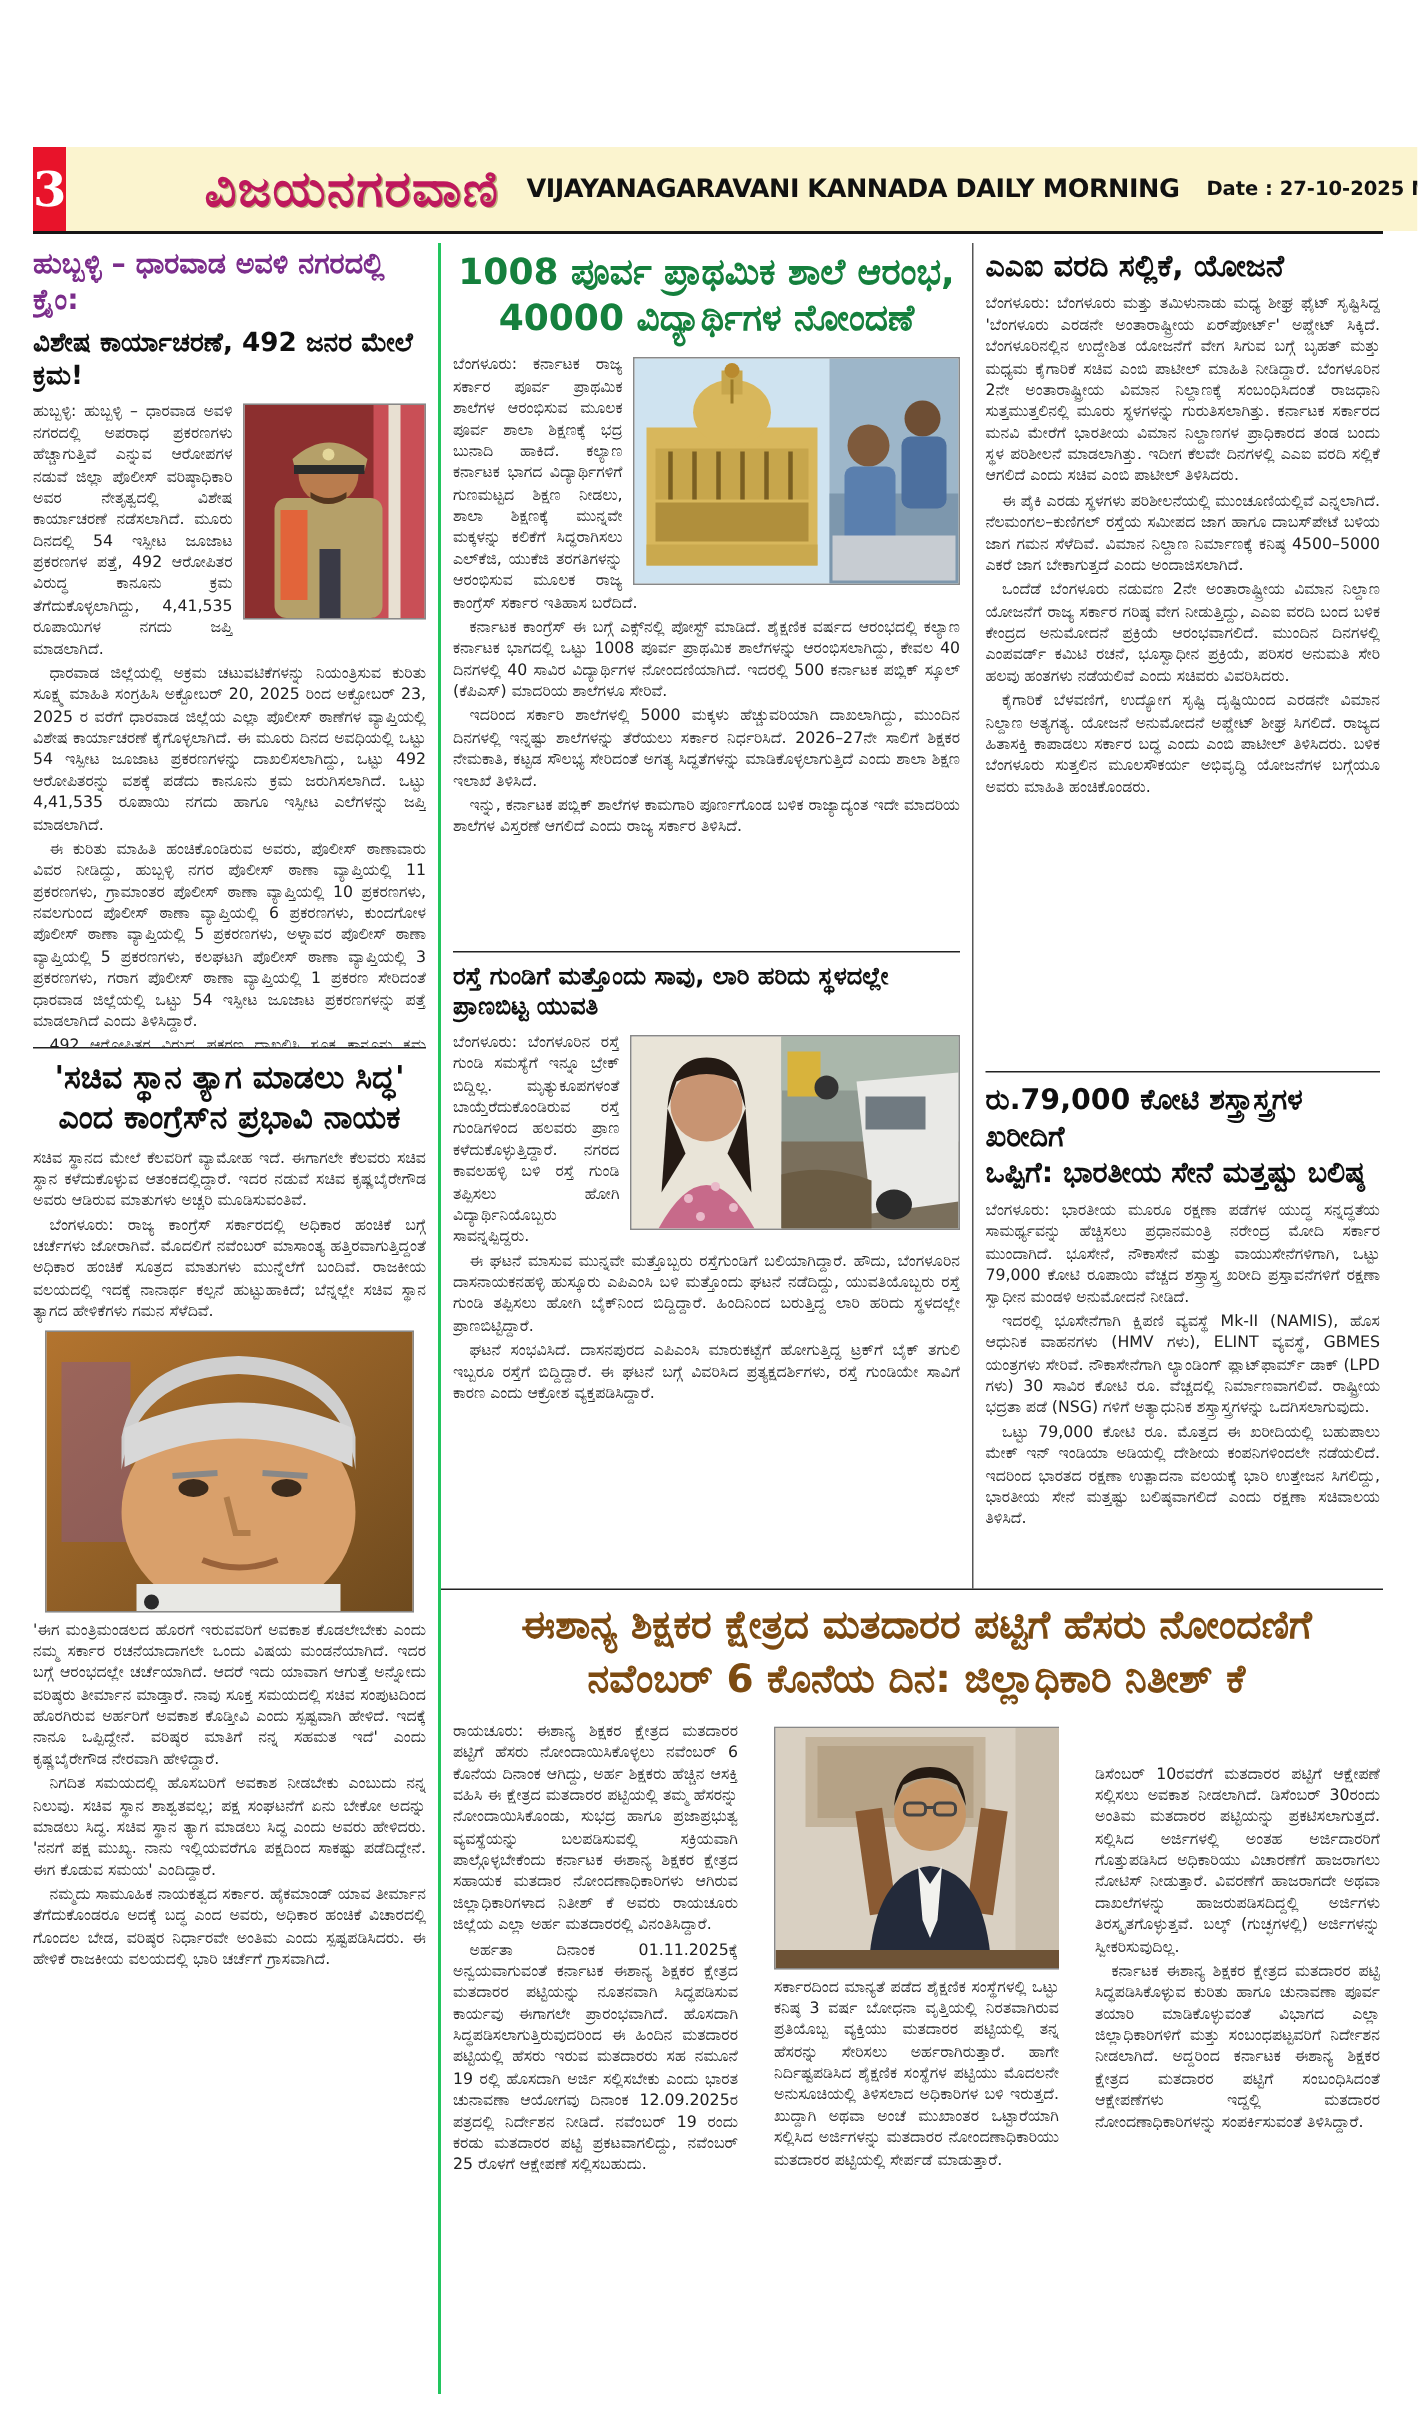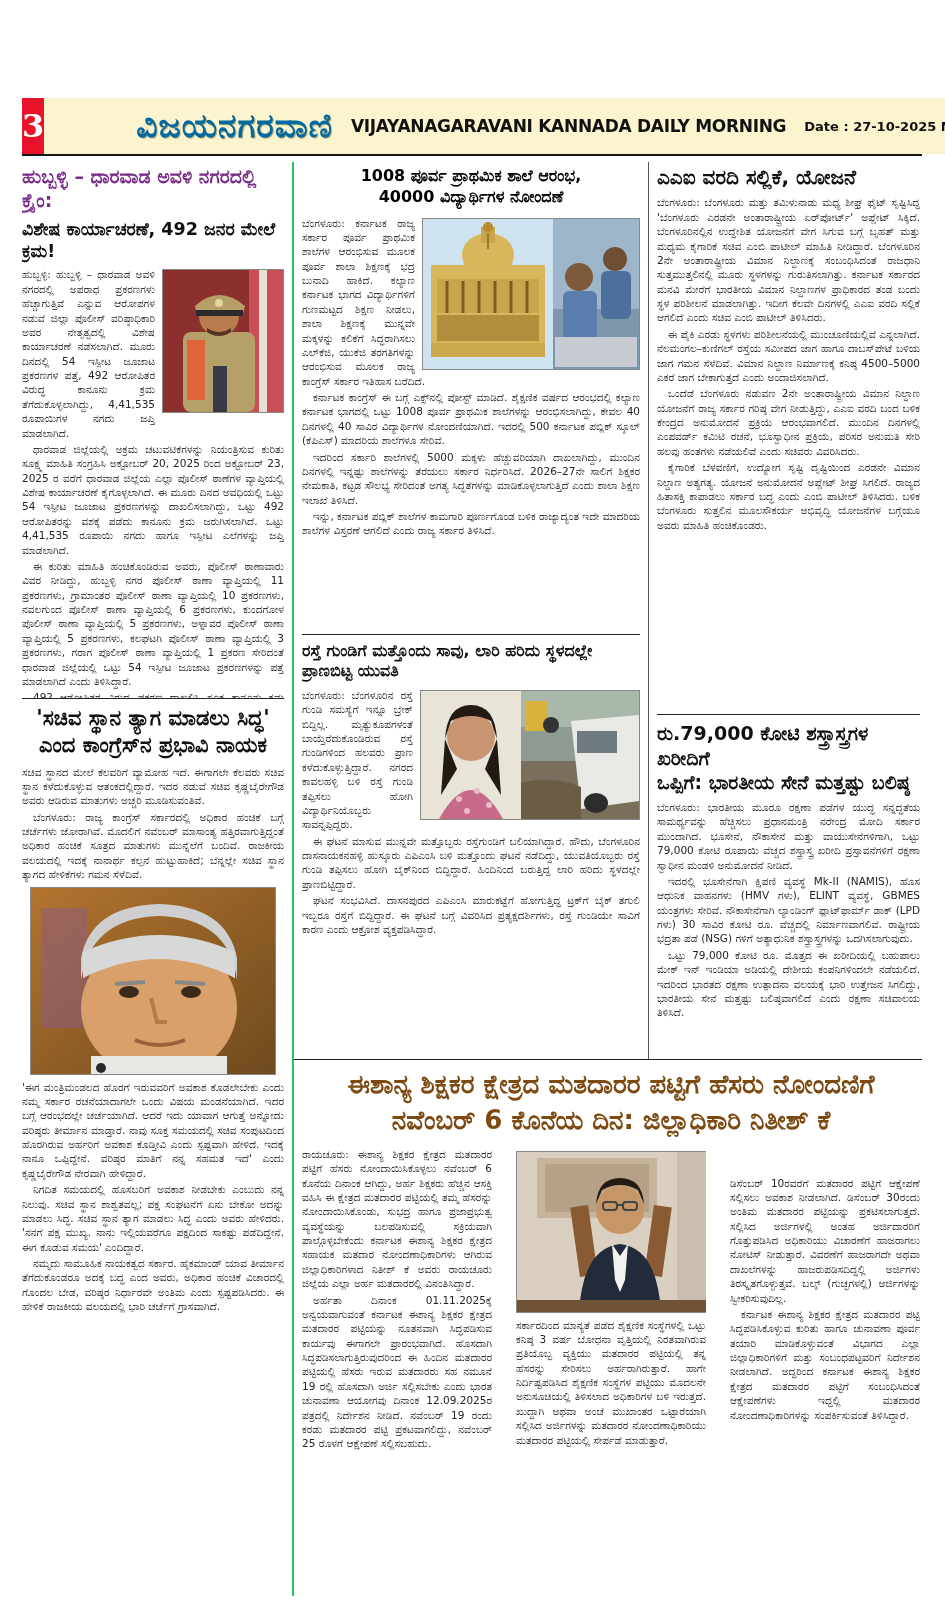--- a/index.html
+++ b/index.html
@@ -5,21 +5,21 @@
   html,body{margin:0;padding:0;background:#ffffff;}
   #page{position:relative;width:945px;height:1610px;background:#ffffff;overflow:hidden;
         font-family:"DejaVu Sans","Liberation Sans",sans-serif;color:#1d1d1d;}
 
   
   #header{position:absolute;top:98px;left:22px;right:23px;height:56px;display:flex;align-items:stretch;
           border-bottom:2px solid #161616;}
   .pagenum{width:42px;background:#e8132a;display:flex;align-items:center;justify-content:center;
            color:#fff;font-family:"DejaVu Serif","Liberation Serif",serif;font-weight:bold;font-size:32px;}
   .masthead{flex:1;background:#fbf4cf;display:flex;align-items:center;padding:0 14px;gap:18px;}
-  .mast-kn{font-size:33px;font-weight:900;color:#0369a1;letter-spacing:1px;margin-left:78px;
+  .mast-kn{font-size:33px;font-weight:900;color:#be185d;letter-spacing:1px;margin-left:78px;
            text-shadow:1px 1px 0 #bdb27a;white-space:nowrap;}
   .mast-en{font-size:17px;font-weight:900;color:#111;white-space:nowrap;letter-spacing:-0.3px;}
   .mast-en .light{font-weight:700;}
   .mast-date{margin-left:auto;font-size:13px;font-weight:800;color:#111;white-space:nowrap;}
 
   
   #content{position:absolute;top:162px;left:22px;right:23px;bottom:14px;display:flex;}
   #leftcol{width:262px;padding-right:8px;border-right:2px solid #22c55e;display:flex;flex-direction:column;}
   #rightwrap{flex:1;display:flex;flex-direction:column;padding-left:0;}
   #toprow{height:897px;display:flex;}
@@ -32,21 +32,21 @@
 
   .body-text{font-size:10.5px;line-height:1.37;text-align:justify;color:#222;}
   .body-text p{margin:0 0 2px 0;text-indent:11px;}
   .body-text p:first-child{text-indent:0;}
 
   
   .hl{font-weight:800;line-height:1.28;margin:2px 0 5px 0;}
   .hl-a1{font-size:19px;color:#7b2d8b;text-align:left;}
   .hl-a2{font-size:17.5px;color:#101010;margin-top:1px;}
   .hl-b{font-size:21px;color:#101010;text-align:center;line-height:1.3;}
-  .hl-c{font-size:16px;color:#000000;text-align:center;line-height:1.3;margin:4px 0 8px 0;}
+  .hl-c{font-size:24px;color:#15803d;text-align:center;line-height:1.3;margin:4px 0 8px 0;}
   .hl-d{font-size:16px;color:#101010;text-align:left;margin:3px 0 6px 0;}
   .hl-e{font-size:20px;color:#101010;text-align:left;line-height:1.32;}
   .hl-f{font-size:19px;color:#101010;text-align:left;line-height:1.3;}
   .hl-g{font-size:26px;color:#7d4b12;text-align:center;line-height:1.4;margin:2px 0 8px 0;}
 
   
   .ph{border:1px solid #888;background:#ddd;}
   .fl-r{float:right;margin:2px 0 4px 7px;}
   .block-photo{display:block;margin:5px auto 5px auto;}
 

